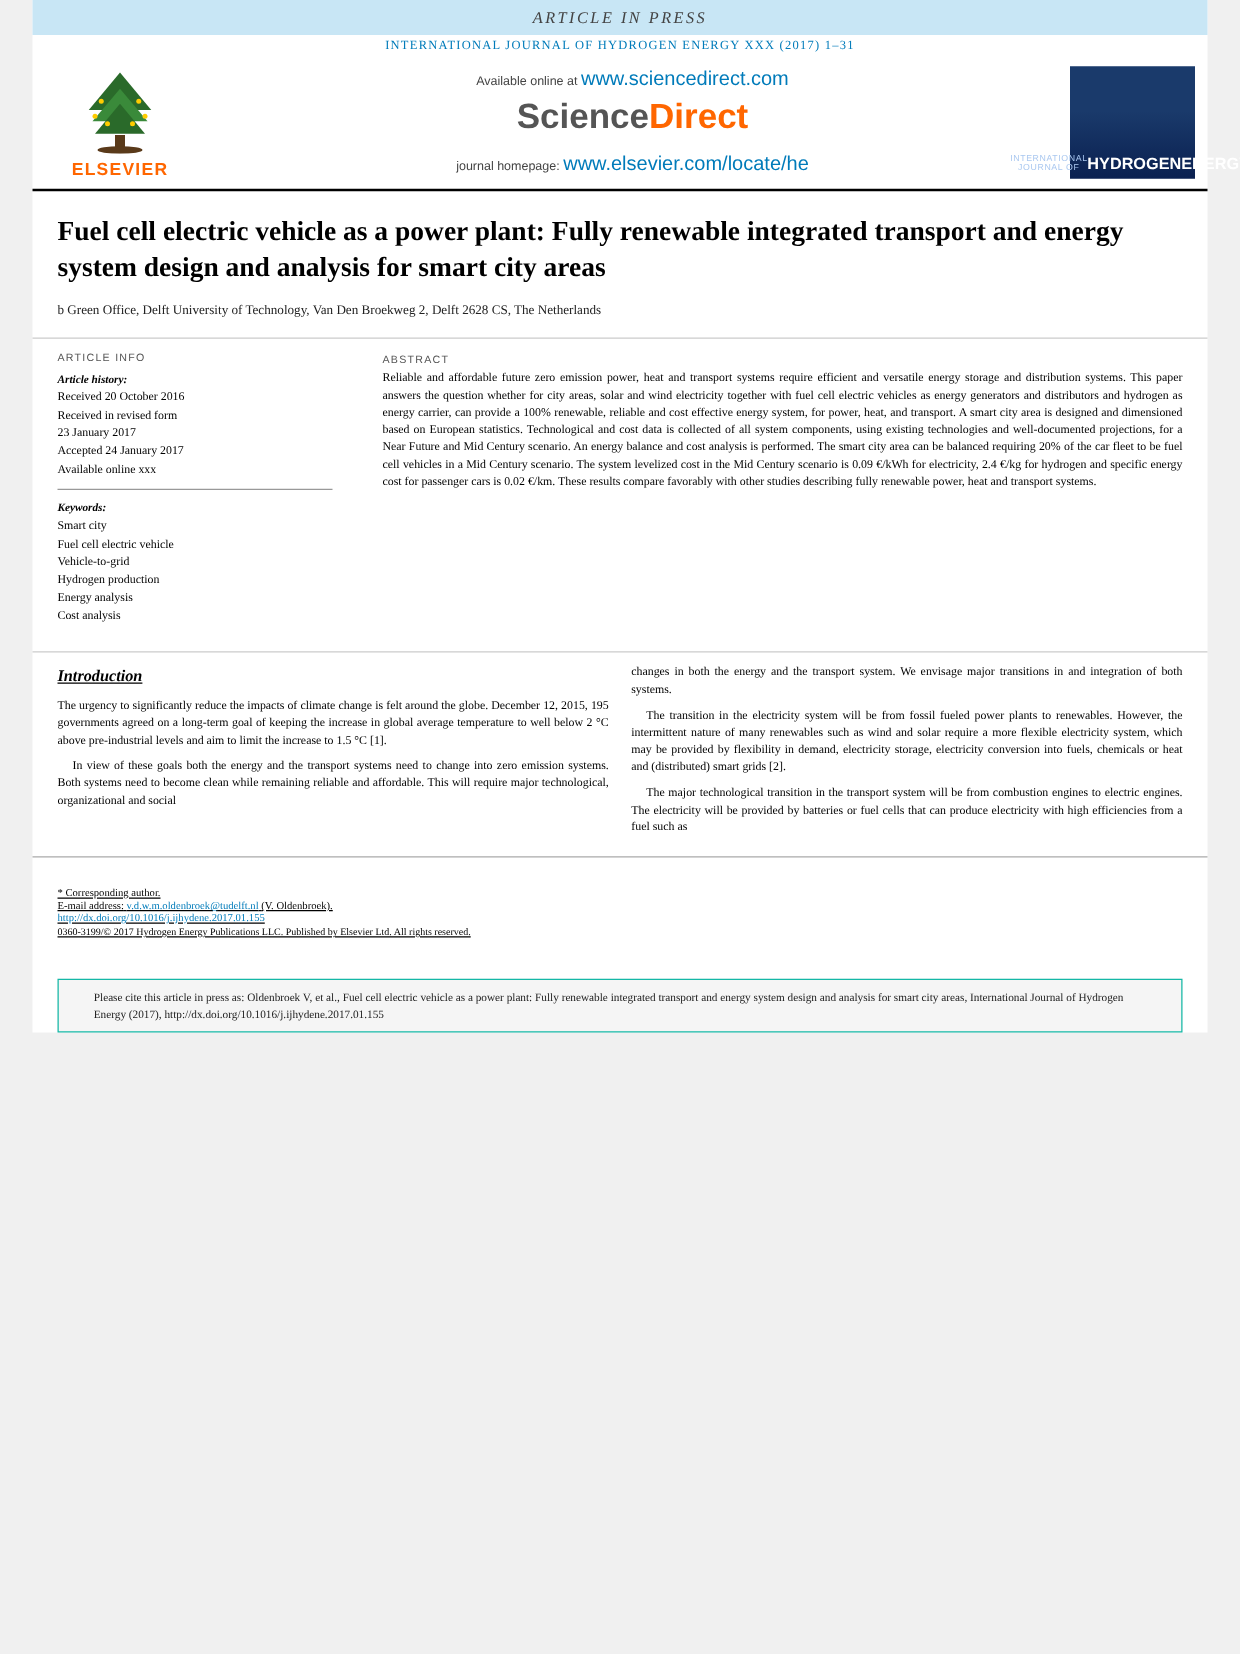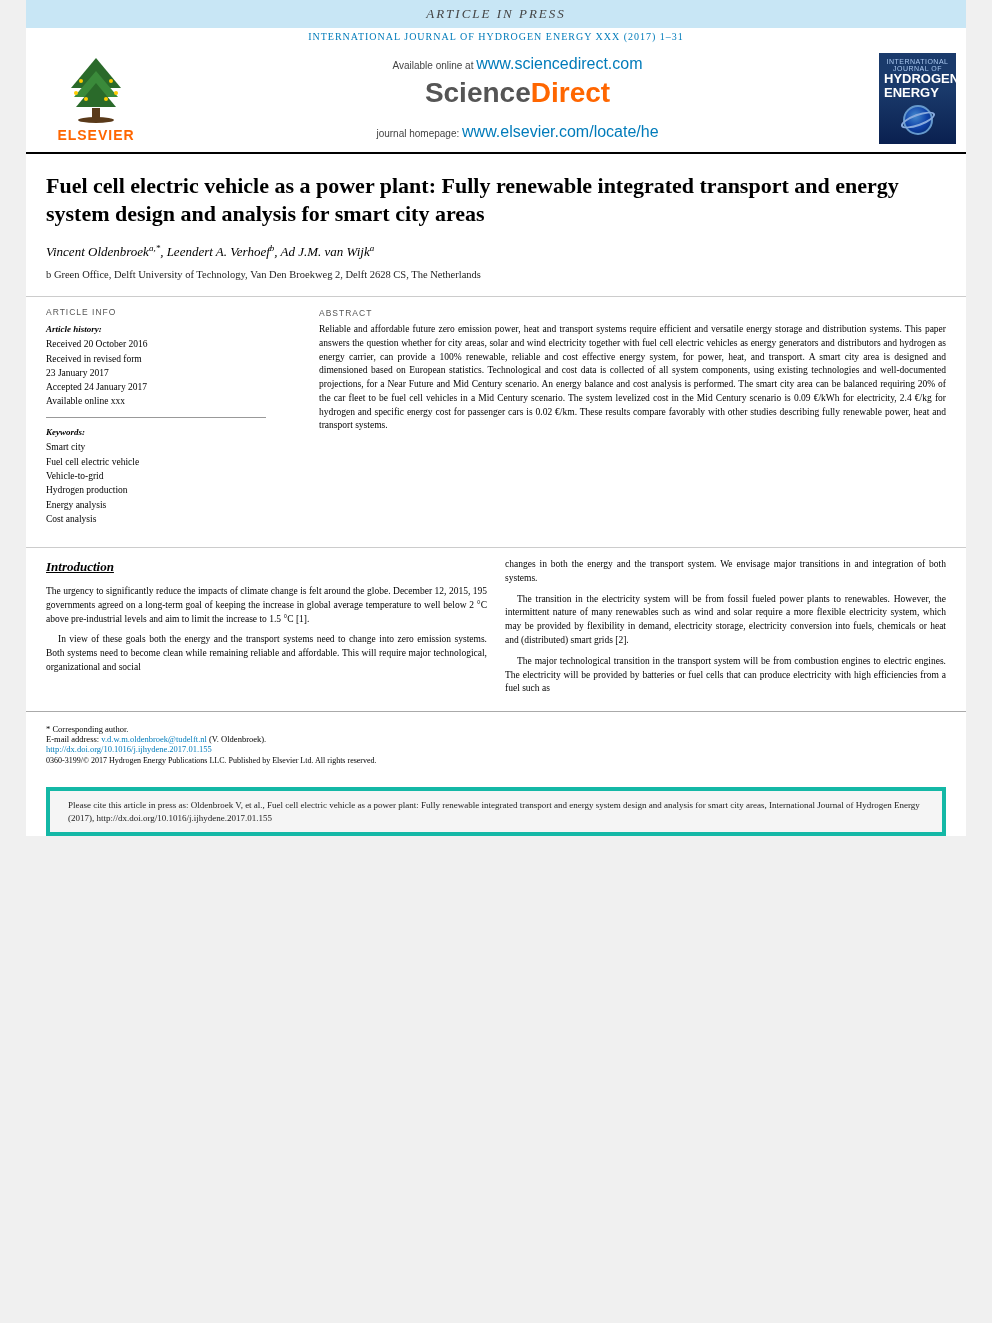--- a/index.html
+++ b/index.html
@@ -89,26 +89,26 @@
     .sd-science { color: #555; font-weight: bold; }
     .sd-direct { color: #ff6600; font-weight: bold; }
     .journal-homepage {
       font-size: 10px;
       color: #444;
       font-family: Arial, sans-serif;
       margin-top: 10px;
     }
     .journal-homepage a { color: #007bba; }
     .journal-cover {
-      width: 77px;
+      width: 100px;
       flex-shrink: 0;
       background: linear-gradient(to bottom, #1a3a6b 0%, #1a3a6b 40%, #0a2050 100%);
       display: flex;
-      flex-direction: column;
-      align-items: flex-start;
+      flex-direction: row;
+      align-items: flex-end;
       justify-content: center;
       padding: 5px;
       color: white;
       font-family: Arial, sans-serif;
     }
     .journal-cover-title {
       font-size: 7px;
       text-align: center;
       text-transform: uppercase;
       letter-spacing: 0.5px;
@@ -173,21 +173,21 @@
     .affil-line {
       margin-bottom: 3px;
     }
 
     
     .body-section {
       padding: 10px 20px;
     }
     .two-col {
       display: flex;
-      gap: 25px;
+      gap: 12px;
     }
     .col-left {
       width: 220px;
       flex-shrink: 0;
       font-size: 9.5px;
       line-height: 1.4;
     }
     .col-right {
       flex: 1;
       font-size: 9.5px;
@@ -264,37 +264,38 @@
       hyphens: auto;
     }
     .intro-para-indent {
       margin-bottom: 7px;
       text-indent: 12px;
       hyphens: auto;
     }
 
     
     .footer-notes {
-      padding: 12px 20px;
+      padding: 23px 20px;
       font-size: 8.5px;
       border-top: 1px solid #aaa;
       margin-top: 8px;
+      text-decoration: underline;
     }
     .footer-link { color: #007bba; }
     .footer-copyright {
       font-size: 8px;
       margin-top: 2px;
     }
 
     
     .citation-box {
       background: #f5f5f5;
-      border: 4px solid #14b8a6;
+      border: 1px solid #14b8a6;
       margin: 10px 20px 10px 20px;
-      padding: 8px 18px;
+      padding: 8px 28px;
       font-size: 9px;
       line-height: 1.4;
       color: #222;
     }
   </style>
 </head>
 <body>
 
 <div class="page">
 
@@ -347,23 +348,20 @@
     <div class="journal-cover">
       <div class="journal-cover-title">International Journal of</div>
       <div class="journal-cover-main">HYDROGEN</div>
       <div class="journal-cover-main">ENERGY</div>
       <div class="journal-cover-planet"></div>
     </div>
   </div>
 
   <div class="title-section">
     <div class="article-title">Fuel cell electric vehicle as a power plant: Fully renewable integrated transport and energy system design and analysis for smart city areas</div>
-    <div class="authors">
-      <em><span>Vincent Oldenbroek</span><sup class="author-sup">a,*</sup><span>, </span><span>Leendert A. Verhoef</span><sup class="author-sup">b</sup><span>, </span><span>Ad J.M. van Wijk</span><sup class="author-sup">a</sup></em>
-    </div>
     <div class="affiliations">
       <div class="affil-line">b Green Office, Delft University of Technology, Van Den Broekweg 2, Delft 2628 CS, The Netherlands</div>
     </div>
   </div>
 
   <div class="body-section">
     <div class="two-col">
 
       <div class="col-left">
         <div class="article-info-heading">ARTICLE INFO</div>

